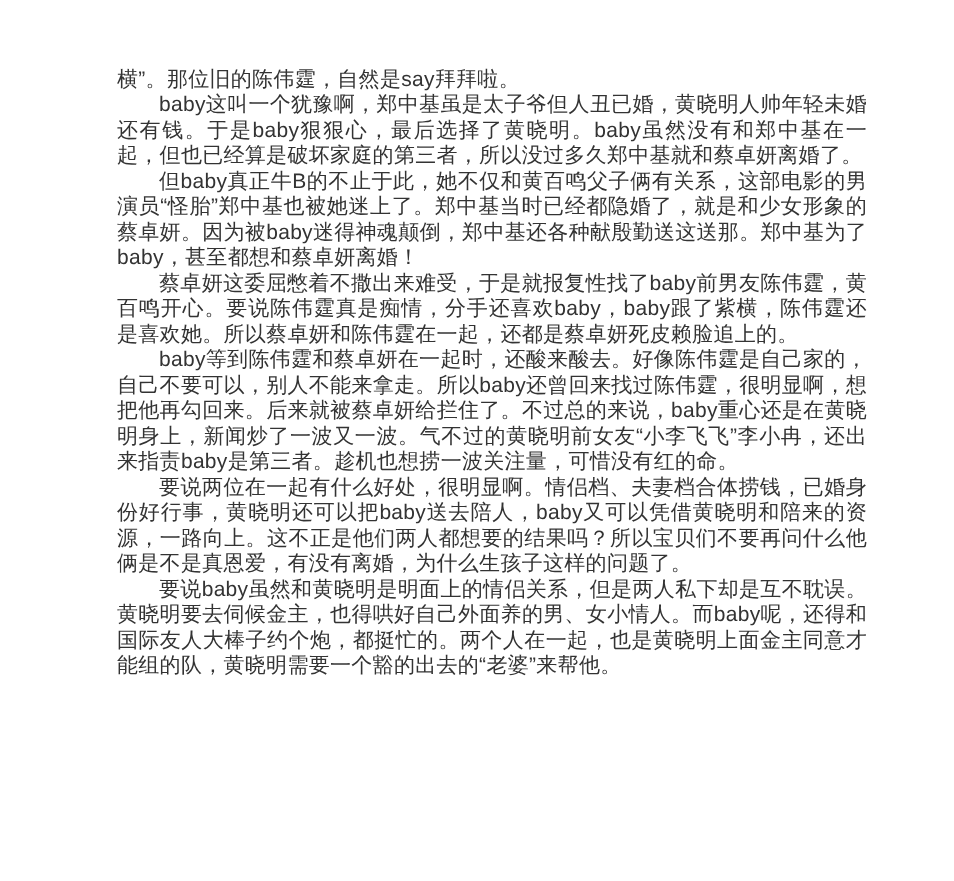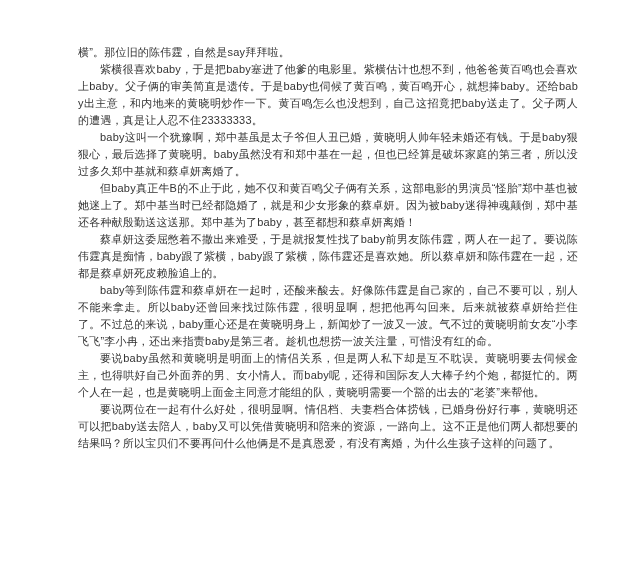--- a/index.html
+++ b/index.html
@@ -19,38 +19,37 @@
     padding: 44px 58px 0 78px;
     background: #ffffff;
   }
   .article {
     width: 500px;
   }
   .article p {
     margin: 0;
     padding: 0;
     font-family: "Liberation Sans", "DejaVu Sans", sans-serif;
-    font-size: 11px;
+    font-size: 14px;
     line-height: 17px;
     color: #333333;
     text-align: justify;
     word-break: break-all;
     letter-spacing: 0.2px;
   }
   .article p.indent {
     text-indent: 2em;
   }
 </style>
 </head>
 <body style="background: rgb(255, 255, 255);">
 
 <div class="page">
   <div class="article" style="color: rgb(51, 51, 51);">
       <p>横”。那位旧的陈伟霆，自然是say拜拜啦。</p>
-      <p class="indent">紫横很喜欢baby，于是把baby塞进了他爹的电影里。紫横估计也想不到，他爸爸黄百鸣也会喜欢上baby。父子俩的审美简直是遗传。于是baby也伺候了黄百鸣，黄百鸣开心，就想捧baby。还给baby出主意，和内地来的黄晓明炒作一下。黄百鸣怎么也没想到，自己这招竟把baby送走了。父子两人的遭遇，真是让人忍不住23333333。</p>
       <p class="indent">baby这叫一个犹豫啊，郑中基虽是太子爷但人丑已婚，黄晓明人帅年轻未婚还有钱。于是baby狠狠心，最后选择了黄晓明。baby虽然没有和郑中基在一起，但也已经算是破坏家庭的第三者，所以没过多久郑中基就和蔡卓妍离婚了。</p>
       <p class="indent">但baby真正牛B的不止于此，她不仅和黄百鸣父子俩有关系，这部电影的男演员“怪胎”郑中基也被她迷上了。郑中基当时已经都隐婚了，就是和少女形象的蔡卓妍。因为被baby迷得神魂颠倒，郑中基还各种献殷勤送这送那。郑中基为了baby，甚至都想和蔡卓妍离婚！</p>
-      <p class="indent">蔡卓妍这委屈憋着不撒出来难受，于是就报复性找了baby前男友陈伟霆，两人在一起了。要说陈伟霆真是痴情，baby跟了紫横，baby跟了紫横，陈伟霆还是喜欢她。所以蔡卓妍和陈伟霆在一起，还都是蔡卓妍死皮赖脸追上的。</p>
+      <p class="indent">蔡卓妍这委屈憋着不撒出来难受，于是就报复性找了baby前男友陈伟霆，黄百鸣开心。要说陈伟霆真是痴情，分手还喜欢baby，baby跟了紫横，陈伟霆还是喜欢她。所以蔡卓妍和陈伟霆在一起，还都是蔡卓妍死皮赖脸追上的。</p>
       <p class="indent">baby等到陈伟霆和蔡卓妍在一起时，还酸来酸去。好像陈伟霆是自己家的，自己不要可以，别人不能来拿走。所以baby还曾回来找过陈伟霆，很明显啊，想把他再勾回来。后来就被蔡卓妍给拦住了。不过总的来说，baby重心还是在黄晓明身上，新闻炒了一波又一波。气不过的黄晓明前女友“小李飞飞”李小冉，还出来指责baby是第三者。趁机也想捞一波关注量，可惜没有红的命。</p>
+      <p class="indent">要说两位在一起有什么好处，很明显啊。情侣档、夫妻档合体捞钱，已婚身份好行事，黄晓明还可以把baby送去陪人，baby又可以凭借黄晓明和陪来的资源，一路向上。这不正是他们两人都想要的结果吗？所以宝贝们不要再问什么他俩是不是真恩爱，有没有离婚，为什么生孩子这样的问题了。</p>
       <p class="indent">要说baby虽然和黄晓明是明面上的情侣关系，但是两人私下却是互不耽误。黄晓明要去伺候金主，也得哄好自己外面养的男、女小情人。而baby呢，还得和国际友人大棒子约个炮，都挺忙的。两个人在一起，也是黄晓明上面金主同意才能组的队，黄晓明需要一个豁的出去的“老婆”来帮他。</p>
-      <p class="indent">要说两位在一起有什么好处，很明显啊。情侣档、夫妻档合体捞钱，已婚身份好行事，黄晓明还可以把baby送去陪人，baby又可以凭借黄晓明和陪来的资源，一路向上。这不正是他们两人都想要的结果吗？所以宝贝们不要再问什么他俩是不是真恩爱，有没有离婚，为什么生孩子这样的问题了。</p>
     </div>
 </div>
 
 </body></html>

